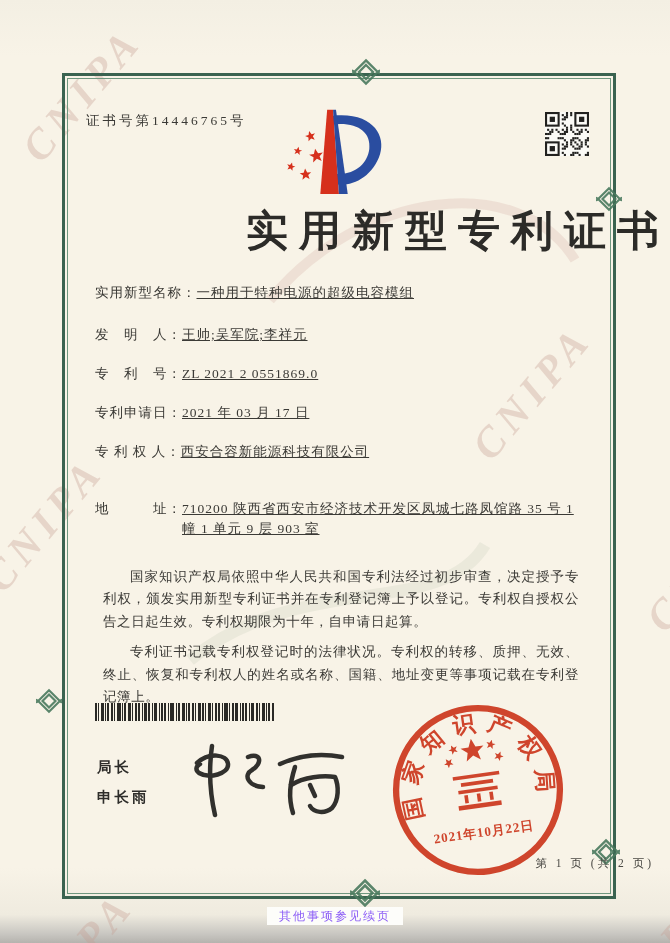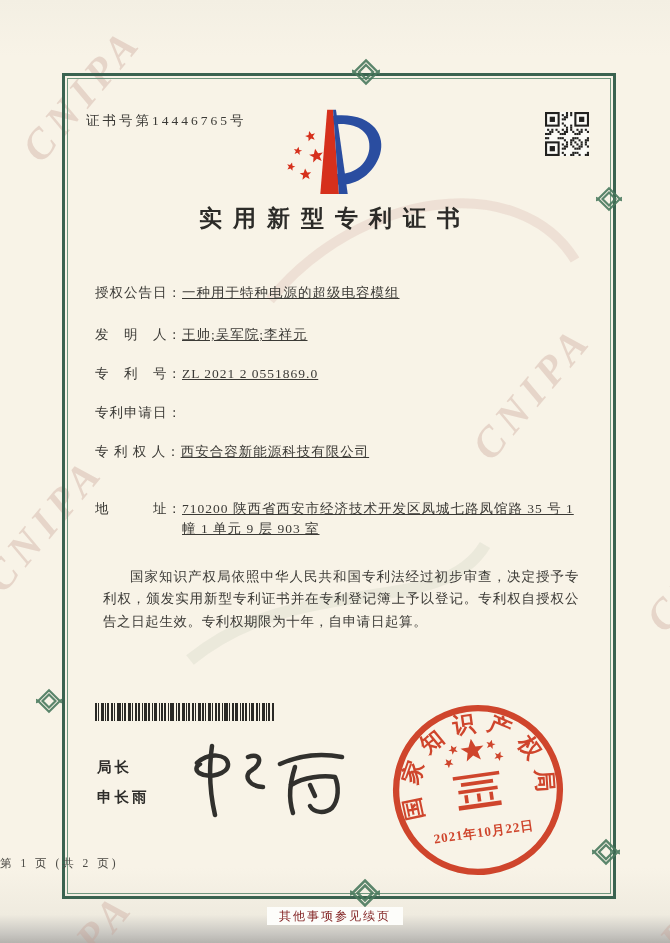--- a/index.html
+++ b/index.html
@@ -8,35 +8,35 @@
     font-family:"Liberation Serif","DejaVu Serif",serif;color:#3b3a36;}
   .abs{position:absolute;}
   
   .frame{left:62px;top:73px;width:548px;height:820px;border:3.5px solid #3a6350;}
   .frame-inner{position:absolute;inset:2px;border:1.5px solid #6f977f;}
   
   .wm{position:absolute;font-style:italic;font-weight:bold;font-size:42px;letter-spacing:7px;
       color:rgba(196,156,145,0.34);transform:rotate(-50deg);white-space:nowrap;pointer-events:none;}
   
   .certno{left:86px;top:112px;font-size:13.5px;letter-spacing:3px;}
-  .title{left:0;top:203px;width:670px;text-align:center;font-size:23px;font-weight:bold;
+  .title{left:0;top:203px;width:670px;text-align:right;font-size:42px;font-weight:bold;
          letter-spacing:11px;color:#2c2b28;}
   
   .row{left:95px;width:492px;display:flex;font-size:13.5px;line-height:1.5;letter-spacing:1px;}
   .row .lbl{flex:0 0 auto;white-space:pre;}
   .row .val{flex:1;text-decoration:underline;}
   .grantrow{left:95px;top:527px;width:500px;display:flex;gap:64px;font-size:13.5px;letter-spacing:1px;}
   .paras{left:95px;top:558px;width:492px;font-size:13.5px;line-height:1.66;letter-spacing:0.6px;
          text-align:justify;}
   .paras p{margin:8px;text-indent:2em;}
   
   .signer{left:97px;top:752px;font-size:14.5px;font-weight:bold;line-height:2.1;letter-spacing:3px;color:#2e2d2a;}
-  .pageind{left:0;top:856px;width:654px;text-align:left;font-size:11.5px;letter-spacing:3px;color:#4a4944;}
+  .pageind{left:0;top:856px;width:654px;text-align:right;font-size:11.5px;letter-spacing:3px;color:#4a4944;}
   .footnote{left:0;top:908px;width:670px;text-align:center;font-size:12px;letter-spacing:2px;}
-  .footnote span{background:#fdfdfa;padding:2px 12px;color:#7f1d1d;}
+  .footnote span{background:#fdfdfa;padding:2px 12px;color:#8b5cf6;}
   .seal{left:388px;top:700px;width:180px;height:180px;transform:rotate(-8deg);
         mix-blend-mode:multiply;opacity:.93;}
   .sig{left:182px;top:733px;}
   .qr{left:545px;top:112px;}
   .barcode{left:95px;top:701px;}
   .logo{left:276px;top:102px;}
   .orn{opacity:.9;}
   svg text{font-family:"Liberation Serif","DejaVu Serif",serif;}
 </style>
 </head>
@@ -203,46 +203,48 @@
     <g fill="#22211f">
       <rect x="4.5" y="4.5" width="5" height="5"></rect>
         <rect x="32.5" y="4.5" width="5" height="5"></rect>
         <rect x="4.5" y="32.5" width="5" height="5"></rect>
     </g>
   </svg>
 
   <div class="abs title">实用新型专利证书</div>
 
   <div class="abs row" style="top:283px">
-    <span class="lbl">授权公告日：</span>
+    <span class="lbl">实用新型名称：</span>
     <span class="val">一种用于特种电源的超级电容模组</span>
   </div>
   <div class="abs row" style="top:325px">
     <span class="lbl">发　明　人：</span>
     <span class="val">王帅;吴军院;李祥元</span>
   </div>
   <div class="abs row" style="top:364px">
     <span class="lbl">专　利　号：</span>
     <span class="val">ZL 2021 2 0551869.0</span>
   </div>
   <div class="abs row" style="top:403px">
     <span class="lbl">专利申请日：</span>
+    <span class="val">2021 年 03 月 17 日</span>
   </div>
   <div class="abs row" style="top:442px">
     <span class="lbl">专 利 权 人：</span>
     <span class="val">西安合容新能源科技有限公司</span>
   </div>
   <div class="abs row" style="top:499px">
     <span class="lbl">地　　　址：</span>
     <span class="val" style="max-width:458px">710200 陕西省西安市经济技术开发区凤城七路凤馆路 35 号 1 幢 1 单元 9 层 903 室</span>
   </div>
 
 
   <div class="abs paras">
     <p>国家知识产权局依照中华人民共和国专利法经过初步审查，决定授予专利权，颁发实用新型专利证书并在专利登记簿上予以登记。专利权自授权公告之日起生效。专利权期限为十年，自申请日起算。</p>
+    <p>专利证书记载专利权登记时的法律状况。专利权的转移、质押、无效、终止、恢复和专利权人的姓名或名称、国籍、地址变更等事项记载在专利登记簿上。</p>
   </div>
 
   <svg class="abs barcode" width="182" height="22" viewBox="0 0 182 22">
     <g id="bars" fill="#2a2926">
         <rect x="0" y="2" width="2" height="18"></rect>
         <rect x="3" y="2" width="1" height="18"></rect>
         <rect x="6" y="2" width="3" height="18"></rect>
         <rect x="10" y="2" width="1" height="18"></rect>
         <rect x="12" y="2" width="2" height="18"></rect>
         <rect x="16" y="2" width="2" height="18"></rect>

